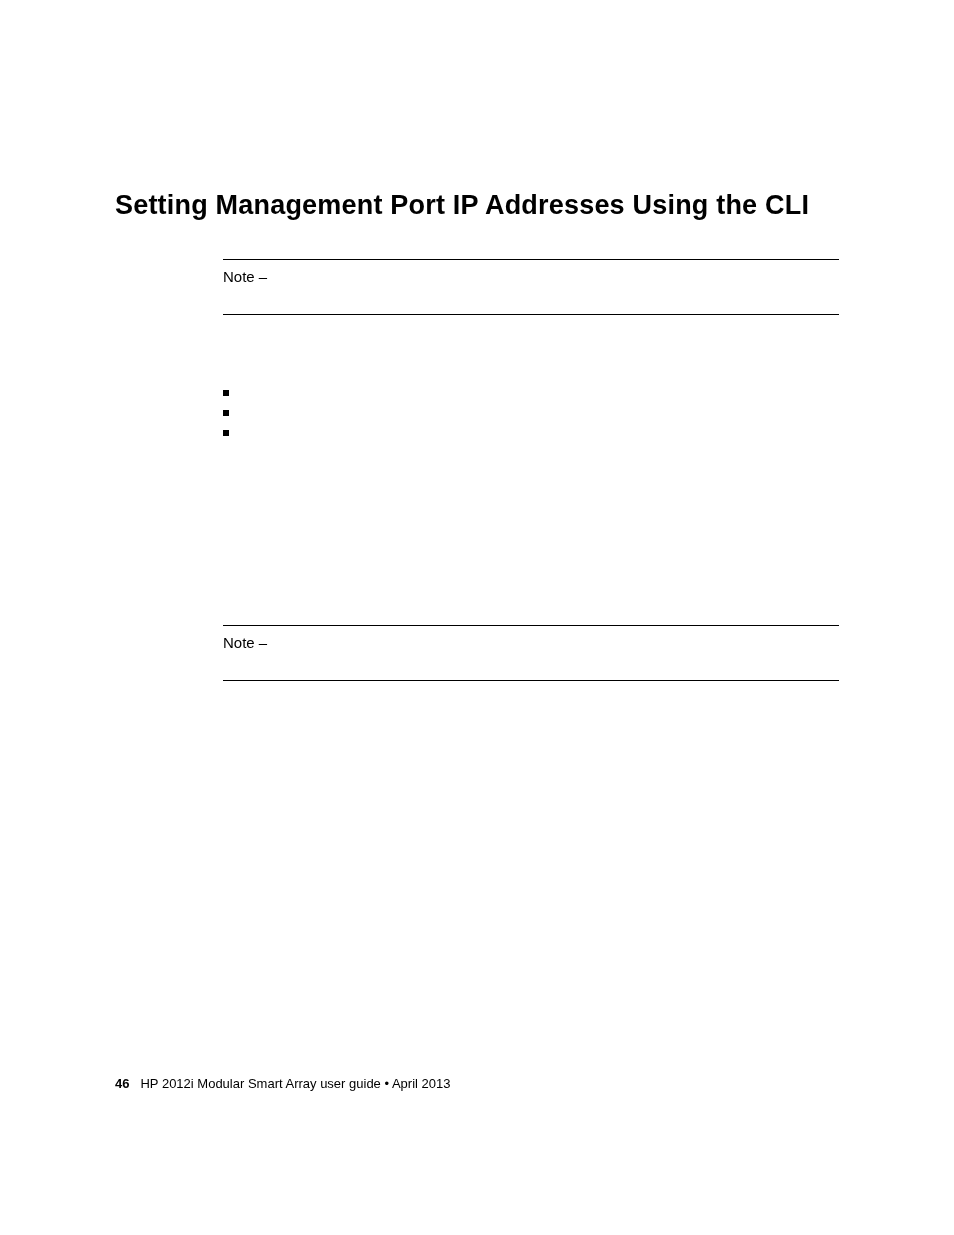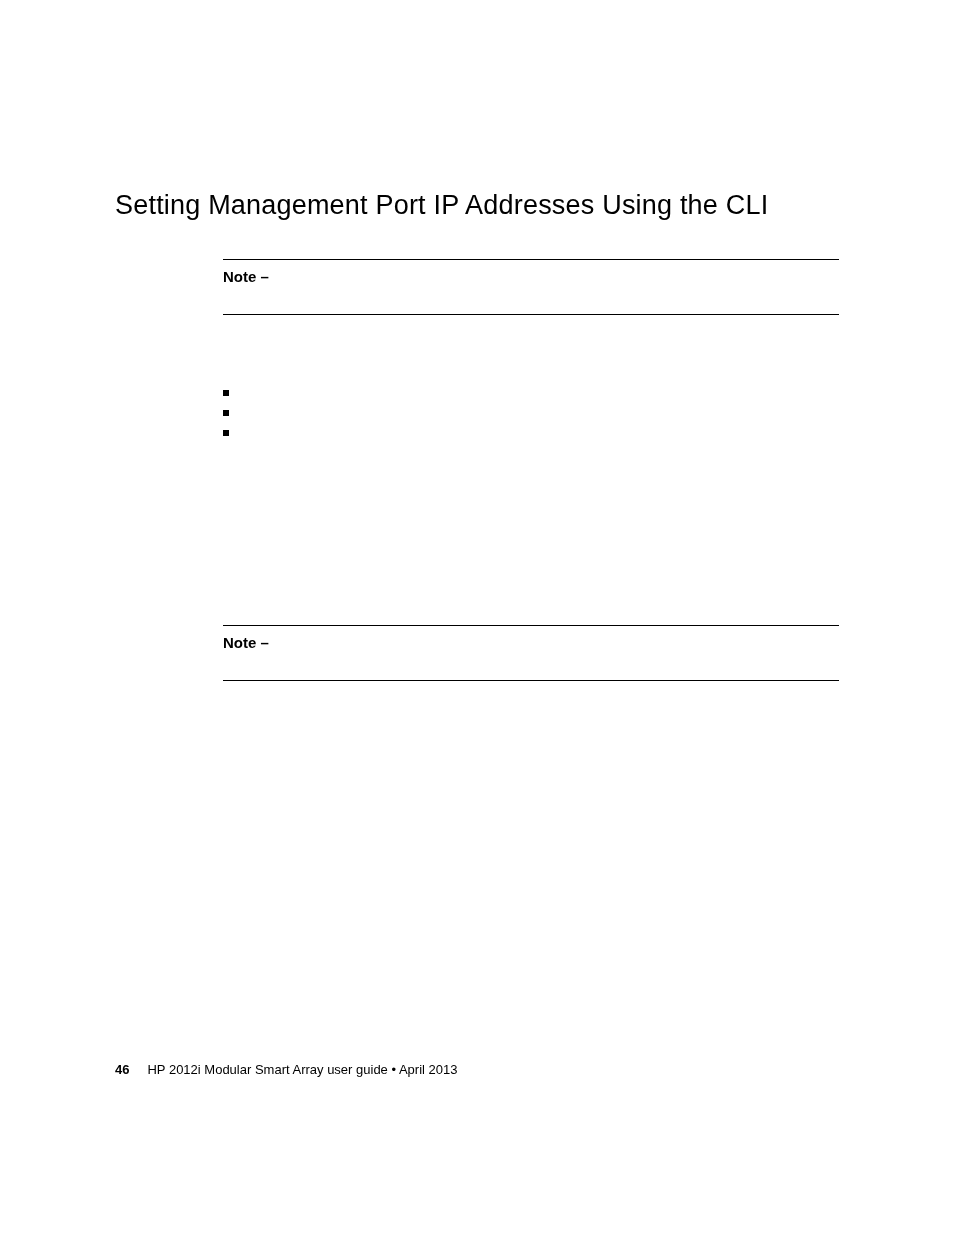--- a/index.html
+++ b/index.html
@@ -13,33 +13,33 @@
       background: #ffffff;
       font-family: Arial, Helvetica, sans-serif;
       position: relative;
       color: #000;
     }
     .page-content {
       padding: 190px 115px 0 115px;
     }
     .heading {
       font-size: 27px;
-      font-weight: 400;
+      font-weight: 700;
       letter-spacing: 0.2px;
       margin-bottom: 38px;
     }
     .note-block {
       margin-left: 108px;
       margin-right: 0;
       border-top: 1.5px solid #000;
       border-bottom: 1px solid #000;
       padding: 8px 0 28px 0;
     }
     .note-label {
-      font-weight: bold;
+      font-weight: normal;
       font-size: 15px;
     }
     .bullet-list {
       margin-left: 108px;
       margin-top: 70px;
       list-style: none;
     }
     .bullet-list li {
       position: relative;
       padding-left: 22px;
@@ -58,26 +58,26 @@
     }
     .note-block-2 {
       margin-left: 108px;
       margin-top: 180px;
       border-top: 1.5px solid #000;
       border-bottom: 1px solid #000;
       padding: 8px 0 28px 0;
     }
     .footer {
       position: absolute;
-      bottom: 158px;
+      bottom: 144px;
       left: 115px;
       font-size: 13px;
       display: flex;
       align-items: center;
-      gap: 18px;
+      gap: 11px;
     }
     .footer-page {
       font-weight: bold;
     }
     .footer-text {
       font-weight: normal;
     }
   </style>
 </head>
 <body>

